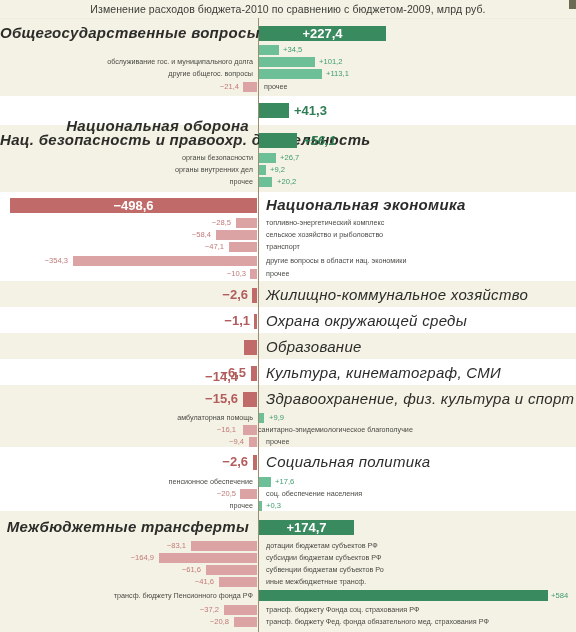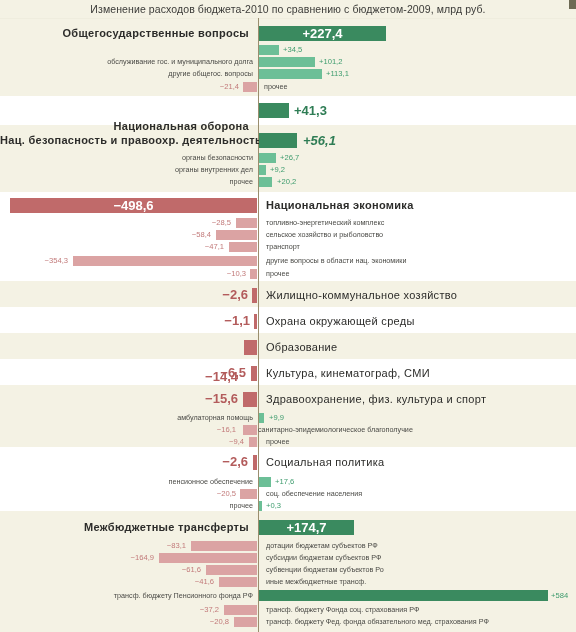--- a/index.html
+++ b/index.html
@@ -40,21 +40,21 @@
   .axis{position:absolute;top:18px;left:258px;width:1px;height:614px;background:#9a8e6e;}
 
   
   .row{position:absolute;left:0;width:576px;}
   .row-label{
     position:absolute;top:0;white-space:nowrap;
   }
   .lbl-left{text-align:right;}
   .lbl-right{text-align:left;}
 
-  .main-label{font-size:11px;font-weight:bold;color:#2c2c2a;letter-spacing:.3px;}
+  .main-label{font-size:15px;font-weight:bold;color:#2c2c2a;letter-spacing:.3px;font-style:italic;}
   .sub-label{font-size:7.2px;color:#4a4a46;letter-spacing:0;}
 
   .bar{position:absolute;}
   .bar.pos-main{background:#3a8a5f;}
   .bar.neg-main{background:#c06a6a;}
   .bar.pos-sub{
     background:#6cbf97;
     background-image:radial-gradient(circle at 1px 1px,#5fb189 0.6px,transparent 0.7px);
     background-size:4px 4px;
   }

